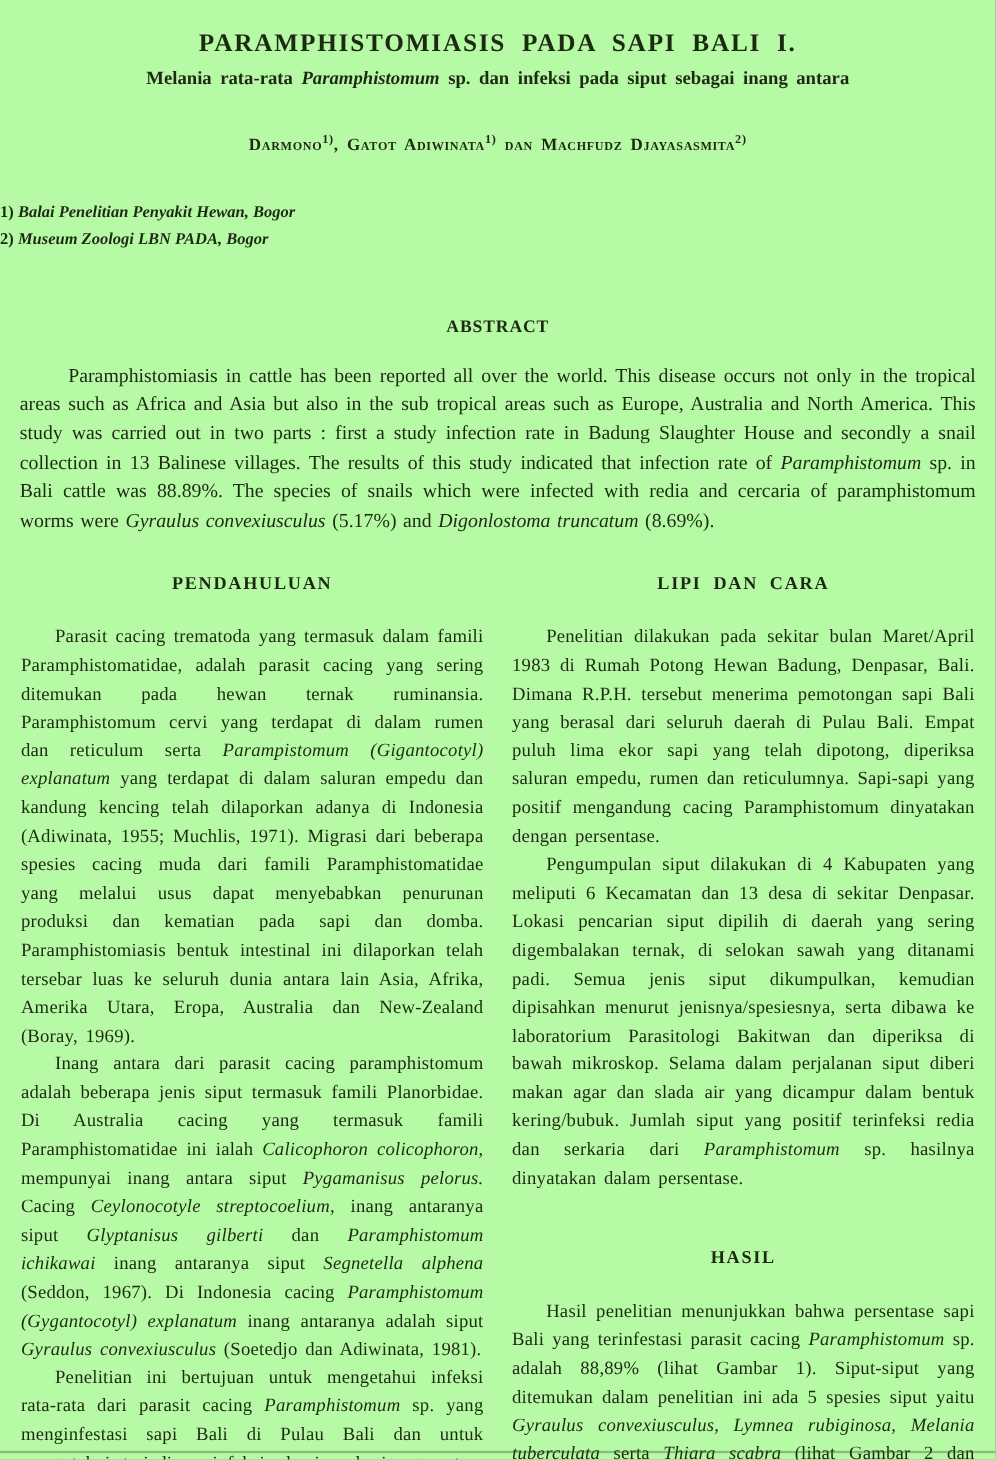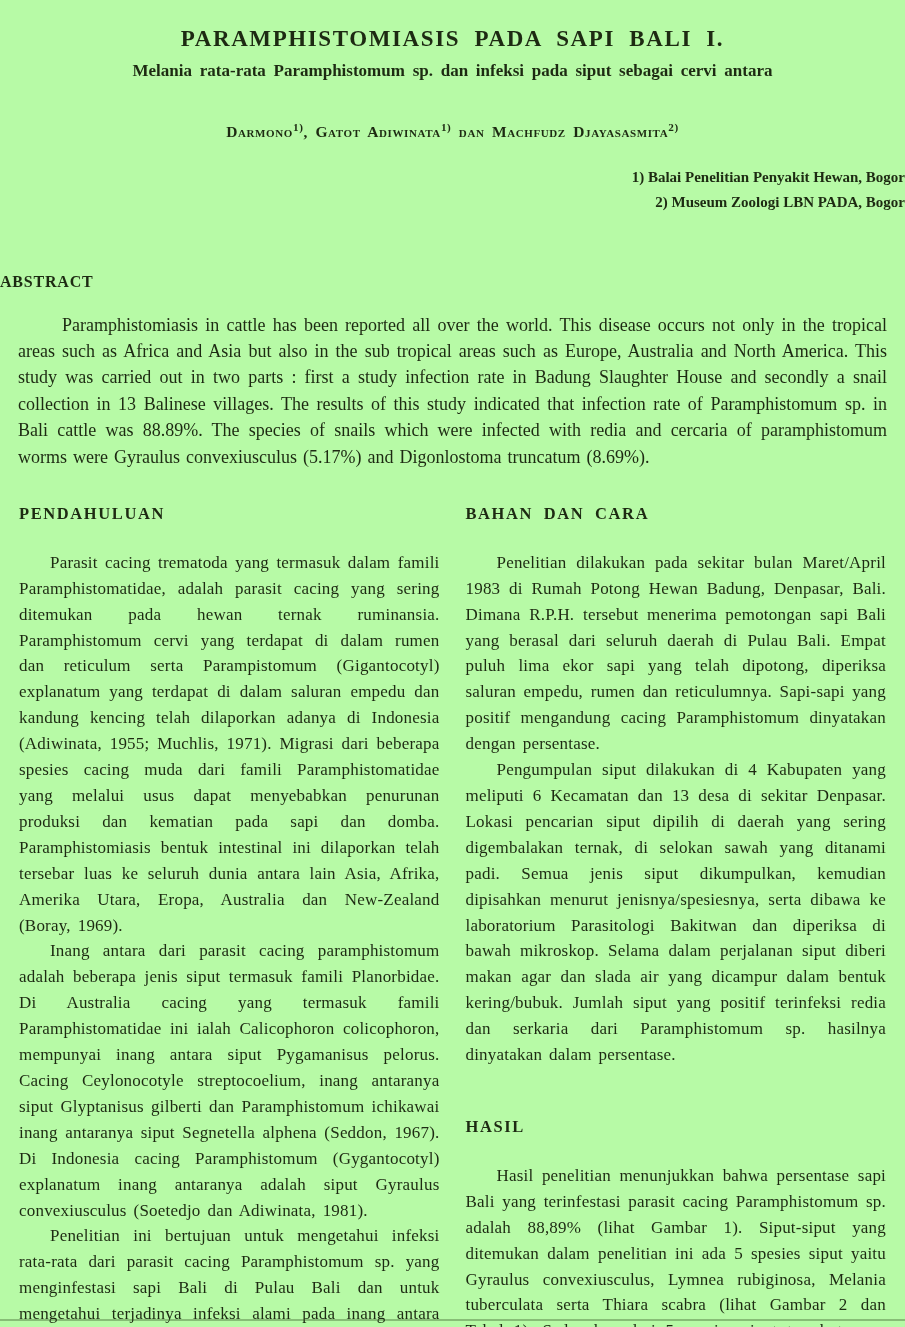--- a/index.html
+++ b/index.html
@@ -37,29 +37,30 @@
     margin-top:42px;
     text-align:center;
     font-size:15.5px;
     font-weight:600;
     letter-spacing:0.6px;
     word-spacing:3px;
   }
   .authors .sc{font-variant:small-caps;}
   .sup{vertical-align:super;font-size:0.72em;line-height:0;}
   .affiliations{
-    margin-top:24px;
-    text-align:right;
+    margin-top:40px;
+    text-align:left;
     font-size:15px;
     font-weight:bold;
     line-height:1.65;
   }
-  .it{}
+  .it{font-style:italic;}
   .abstract-heading{
     margin-top:58px;
+    text-align:center;
     font-size:16px;
     font-weight:bold;
     letter-spacing:0.8px;
   }
   .abstract-body{
     margin:21px 18px 0 18px;
     text-align:justify;
     text-indent:44px;
     font-size:18px;
     line-height:26.4px;
@@ -73,20 +74,21 @@
   .col{
     flex:1;
     min-width:0;
     text-align:justify;
     font-size:17px;
     line-height:25.9px;
     letter-spacing:0.2px;
     word-spacing:2.5px;
   }
   .col-heading{
+    text-align:center;
     font-size:16.5px;
     font-weight:bold;
     letter-spacing:1.6px;
     word-spacing:5px;
     margin-bottom:23px;
   }
   .col p{margin:0;text-indent:31px;}
   .heading-hasil{margin-top:46px;}
   .scan-line{
     position:absolute;
@@ -95,21 +97,21 @@
     background:rgba(45,75,30,0.35);
   }
 </style>
 </head>
 <body>
 
 <div class="page">
 
   <h1 class="title">PARAMPHISTOMIASIS PADA SAPI BALI I.</h1>
 
-  <div class="subtitle"><span>Melania rata-rata </span><span class="it">Paramphistomum</span><span> sp. dan infeksi pada siput sebagai cervi antara</span></div>
+  <div class="subtitle"><span>Melania rata-rata </span><span class="it">Paramphistomum</span><span> sp. dan infeksi pada siput sebagai inang antara</span></div>
 
   <div class="authors"><span class="sc">Darmono</span><span class="sup">1)</span><span class="sc">, </span><span class="sc">Gatot Adiwinata</span><span class="sup">1)</span><span class="sc"> dan Machfudz Djayasasmita</span><span class="sup">2)</span></div>
 
   <div class="affiliations">
     <div><span>1)  </span><span class="it">Balai Penelitian Penyakit Hewan, Bogor</span></div>
     <div><span>2)  </span><span class="it">Museum Zoologi LBN PADA, Bogor</span></div>
   </div>
 
   <h2 class="abstract-heading">ABSTRACT</h2>
 
@@ -118,21 +120,21 @@
   <div class="columns">
 
     <div class="col">
       <h2 class="col-heading">PENDAHULUAN</h2>
       <p><span>Parasit cacing trematoda yang termasuk dalam famili Paramphistomatidae, adalah parasit cacing yang sering ditemukan pada hewan ternak ruminansia. Paramphistomum cervi yang terdapat di dalam rumen dan reticulum serta </span><span class="it">Parampistomum (Gigantocotyl) explanatum</span><span> yang terdapat di dalam saluran empedu dan kandung kencing telah dilaporkan adanya di Indonesia (Adiwinata, 1955; Muchlis, 1971). Migrasi dari beberapa spesies cacing muda dari famili Paramphistomatidae yang melalui usus dapat menyebabkan penurunan produksi dan kematian pada sapi dan domba. Paramphistomiasis bentuk intestinal ini dilaporkan telah tersebar luas ke seluruh dunia antara lain Asia, Afrika, Amerika Utara, Eropa, Australia dan New-Zealand (Boray, 1969).</span></p>
       <p><span>Inang antara dari parasit cacing paramphistomum adalah beberapa jenis siput termasuk famili Planorbidae. Di Australia cacing yang termasuk famili Paramphistomatidae ini ialah </span><span class="it">Calicophoron colicophoron,</span><span> mempunyai inang antara siput </span><span class="it">Pygamanisus pelorus.</span><span> Cacing </span><span class="it">Ceylonocotyle streptocoelium,</span><span> inang antaranya siput </span><span class="it">Glyptanisus gilberti</span><span> dan </span><span class="it">Paramphistomum ichikawai</span><span> inang antaranya siput </span><span class="it">Segnetella alphena</span><span> (Seddon, 1967). Di Indonesia cacing </span><span class="it">Paramphistomum (Gygantocotyl) explanatum</span><span> inang antaranya adalah siput </span><span class="it">Gyraulus convexiusculus</span><span> (Soetedjo dan Adiwinata, 1981).</span></p>
       <p><span>Penelitian ini bertujuan untuk mengetahui infeksi rata-rata dari parasit cacing </span><span class="it">Paramphistomum</span><span> sp. yang menginfestasi sapi Bali di Pulau Bali dan untuk mengetahui terjadinya infeksi alami pada inang antara yaitu siput. Sehingga dari sini dapat diketahui gambaran mengenai epidemiologi dari parasit cacing tersebut di Pulau Bali.</span></p>
     </div>
 
     <div class="col">
-      <h2 class="col-heading">BAHAN DAN CARA</h2>
+      <h2 class="col-heading">LIPI DAN CARA</h2>
       <p><span>Penelitian dilakukan pada sekitar bulan Maret/April 1983 di  Rumah Potong Hewan Badung, Denpasar, Bali. Dimana R.P.H. tersebut menerima pemotongan sapi Bali yang berasal dari seluruh daerah di Pulau Bali. Empat puluh lima ekor sapi yang telah dipotong, diperiksa saluran empedu, rumen dan reticulumnya. Sapi-sapi yang positif mengandung cacing Paramphistomum dinyatakan dengan persentase.</span></p>
       <p><span>Pengumpulan siput dilakukan di 4 Kabupaten yang meliputi 6 Kecamatan dan 13 desa di sekitar Denpasar. Lokasi pencarian siput dipilih di daerah yang sering digembalakan ternak, di selokan sawah yang ditanami padi. Semua jenis siput dikumpulkan, kemudian dipisahkan menurut jenisnya/spesiesnya, serta dibawa ke laboratorium Parasitologi Bakitwan dan diperiksa di bawah mikroskop. Selama dalam perjalanan siput diberi makan agar dan slada air yang dicampur dalam bentuk kering/bubuk. Jumlah siput yang positif terinfeksi redia dan serkaria dari </span><span class="it">Paramphistomum</span><span> sp. hasilnya dinyatakan dalam persentase.</span></p>
       <h2 class="col-heading heading-hasil">HASIL</h2>
       <p><span>Hasil penelitian menunjukkan bahwa persentase sapi Bali yang terinfestasi parasit cacing </span><span class="it">Paramphistomum</span><span> sp. adalah 88,89% (lihat Gambar 1). Siput-siput yang ditemukan dalam penelitian ini ada 5 spesies siput yaitu </span><span class="it">Gyraulus convexiusculus, Lymnea rubiginosa, Melania tuberculata</span><span> serta </span><span class="it">Thiara scabra</span><span> (lihat Gambar 2 dan Tabel 1). Sedangkan dari 5 spesies siput tersebut yang positif mengandung redia dan serkaria (lihat Gambar 3, 4 dan 5) dari cacing </span></p>
     </div>
 
   </div>
 
   <div class="scan-line"></div>
 

